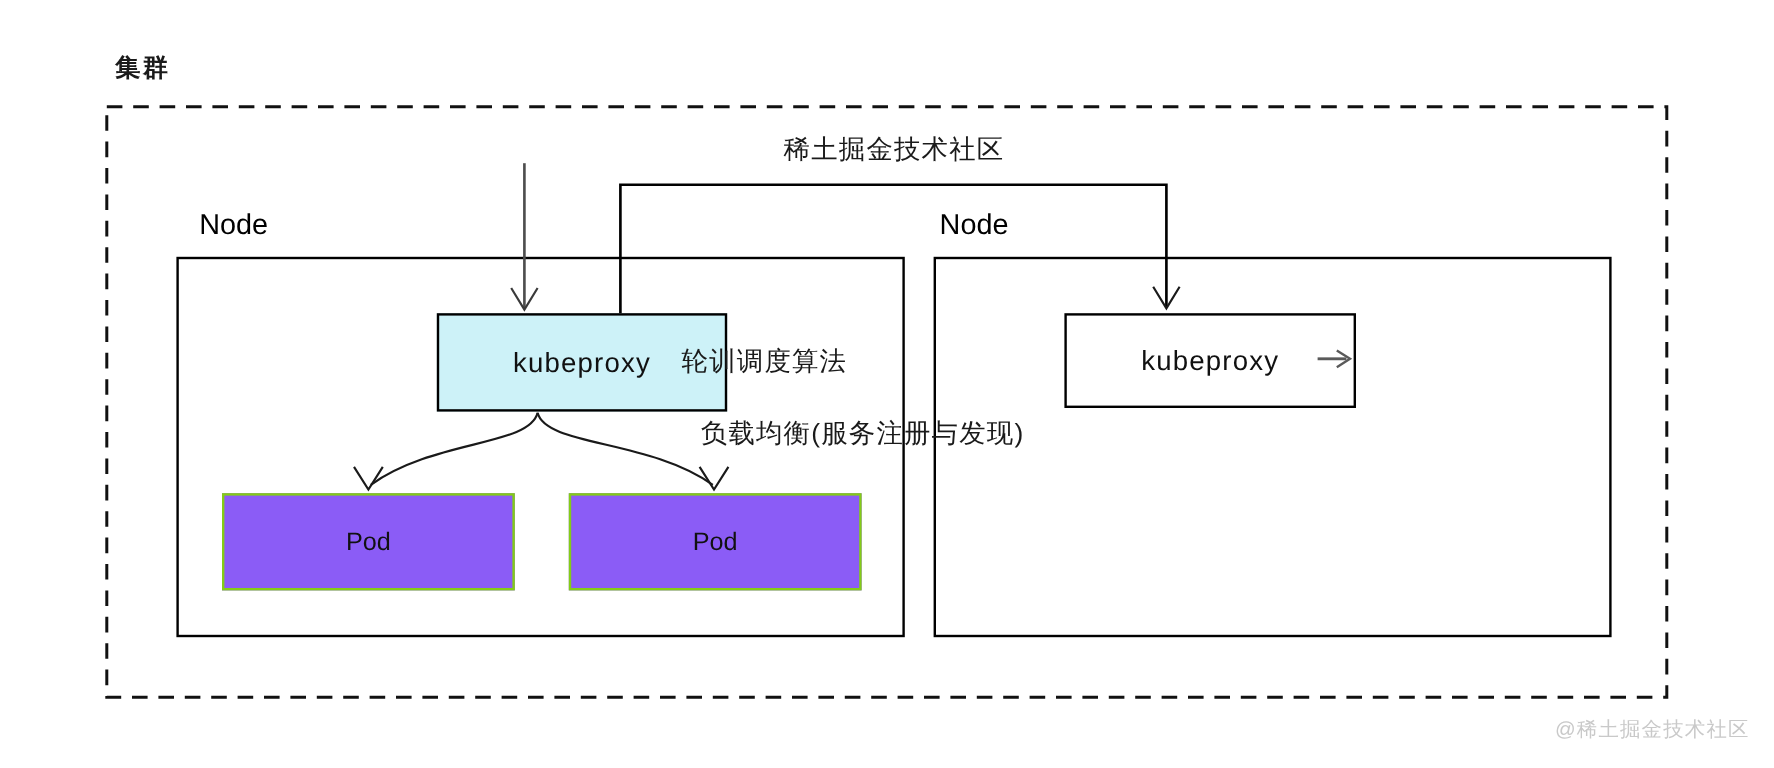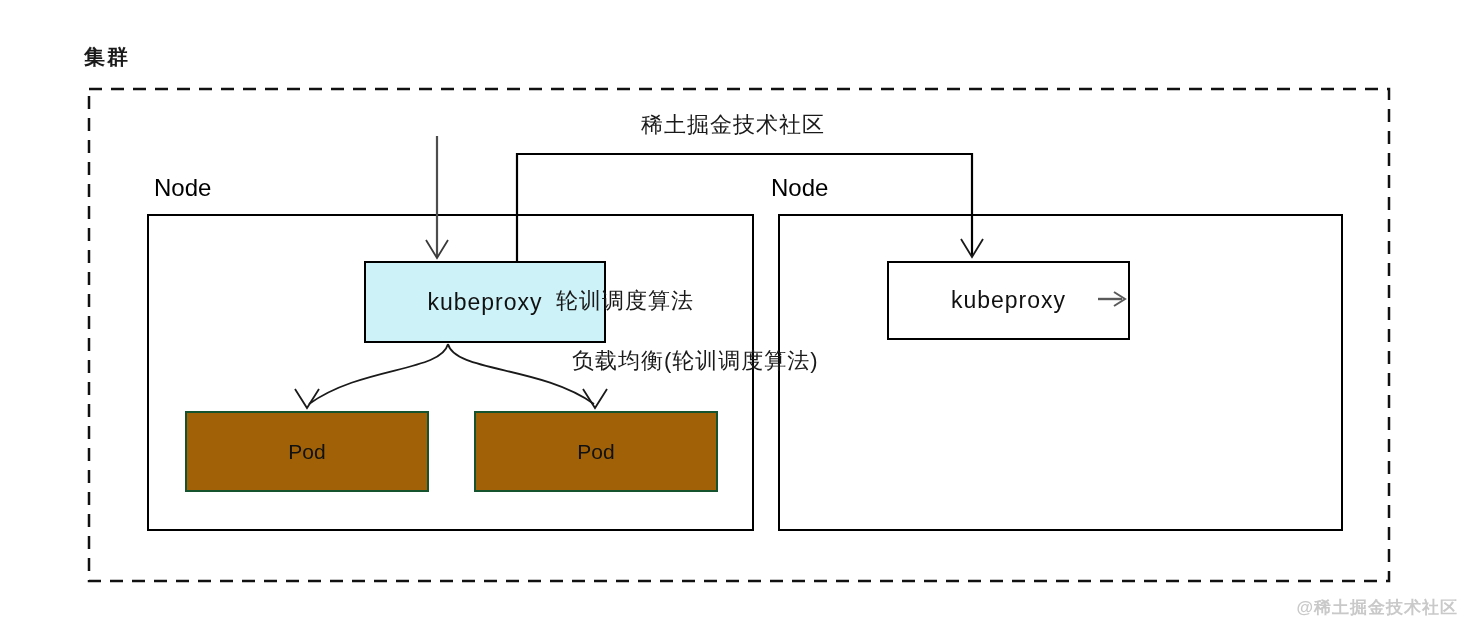--- a/index.html
+++ b/index.html
@@ -5,21 +5,21 @@
   * { margin:0; padding:0; box-sizing:border-box; }
   html,body { width:1478px; height:640px; }
   body {
     position:relative;
     background:#ffffff;
     font-family:"Liberation Sans","DejaVu Sans",sans-serif;
     color:#1a1a1a;
     overflow:hidden;
   }
   .abs { position:absolute; }
-  .label { white-space:nowrap; line-height:1.2; }
+  .label { white-space:nowrap; line-height:1.2;margin-left:12px; }
 
   .cluster-label {
     left:84px; top:44px;
     font-size:21px; font-weight:600; letter-spacing:2px;
     z-index:5;
   }
   .top-annotation {
     left:641px; top:112px;
     font-size:22px; letter-spacing:1px;
     z-index:5;
@@ -41,21 +41,21 @@
     border:2px solid #000000;
     display:flex; align-items:center; justify-content:center;
     font-size:23px; letter-spacing:1px; color:#111111;
     z-index:2;
     margin-left:34px;
   }
   .kubeproxy-left  { left:330px; top:261px; width:242px; height:82px; }
   .kubeproxy-right { left:853px; top:261px; width:243px; height:79px; background:#ffffff; }
 
   .pod-box {
-    border:2px solid #14532d; background:#a16207;
+    border:2px solid #84cc16; background:#8b5cf6;
     display:flex; align-items:center; justify-content:center;
     font-size:21px; color:#111111;
     z-index:2;
   }
   .pod-1 { left:185px; top:411px; width:244px; height:81px; }
   .pod-2 { left:474px; top:411px; width:244px; height:81px; }
 
   .service-annotation {
     left:556px; top:288px;
     font-size:22px; letter-spacing:1px;
@@ -91,23 +91,23 @@
 <div class="abs node-box node-right-box"></div>
 
 <div class="abs kubeproxy-box kubeproxy-left" style="background-color: rgb(205, 242, 248);">kubeproxy</div>
 
 <div class="abs kubeproxy-box kubeproxy-right">kubeproxy</div>
 
 <div class="abs pod-box pod-1">Pod</div>
 <div class="abs pod-box pod-2">Pod</div>
 
 <div class="abs label service-annotation">轮训调度算法</div>
-<div class="abs label lb-annotation">负载均衡(轮训调度算法)</div>
+<div class="abs label lb-annotation">负载均衡(服务注册与发现)</div>
 
-<div class="abs label watermark" style="color: rgb(201, 201, 201); font-weight: bold;">@稀土掘金技术社区</div>
+<div class="abs label watermark" style="color: rgb(201, 201, 201);">@稀土掘金技术社区</div>
 
 <svg class="overlay" viewBox="0 0 1478 640" xmlns="http://www.w3.org/2000/svg">
 
   <rect x="89" y="89" width="1300" height="492" fill="none" stroke="#111111" stroke-width="2.5" stroke-dasharray="13 9"></rect>
 
   <path d="M437,136 L437,257" fill="none" stroke="#4d4d4d" stroke-width="2.2" style="stroke: rgb(77, 77, 77);"></path>
   <path d="M426,240 L437,258 L448,240" fill="none" stroke="#3a3a3a" stroke-width="1.8"></path>
 
   <path d="M517,261 L517,154 L972,154 L972,256" fill="none" stroke="#000000" stroke-width="2.2"></path>
   <path d="M961,239 L972,257 L983,239" fill="none" stroke="#1a1a1a" stroke-width="1.8"></path>

